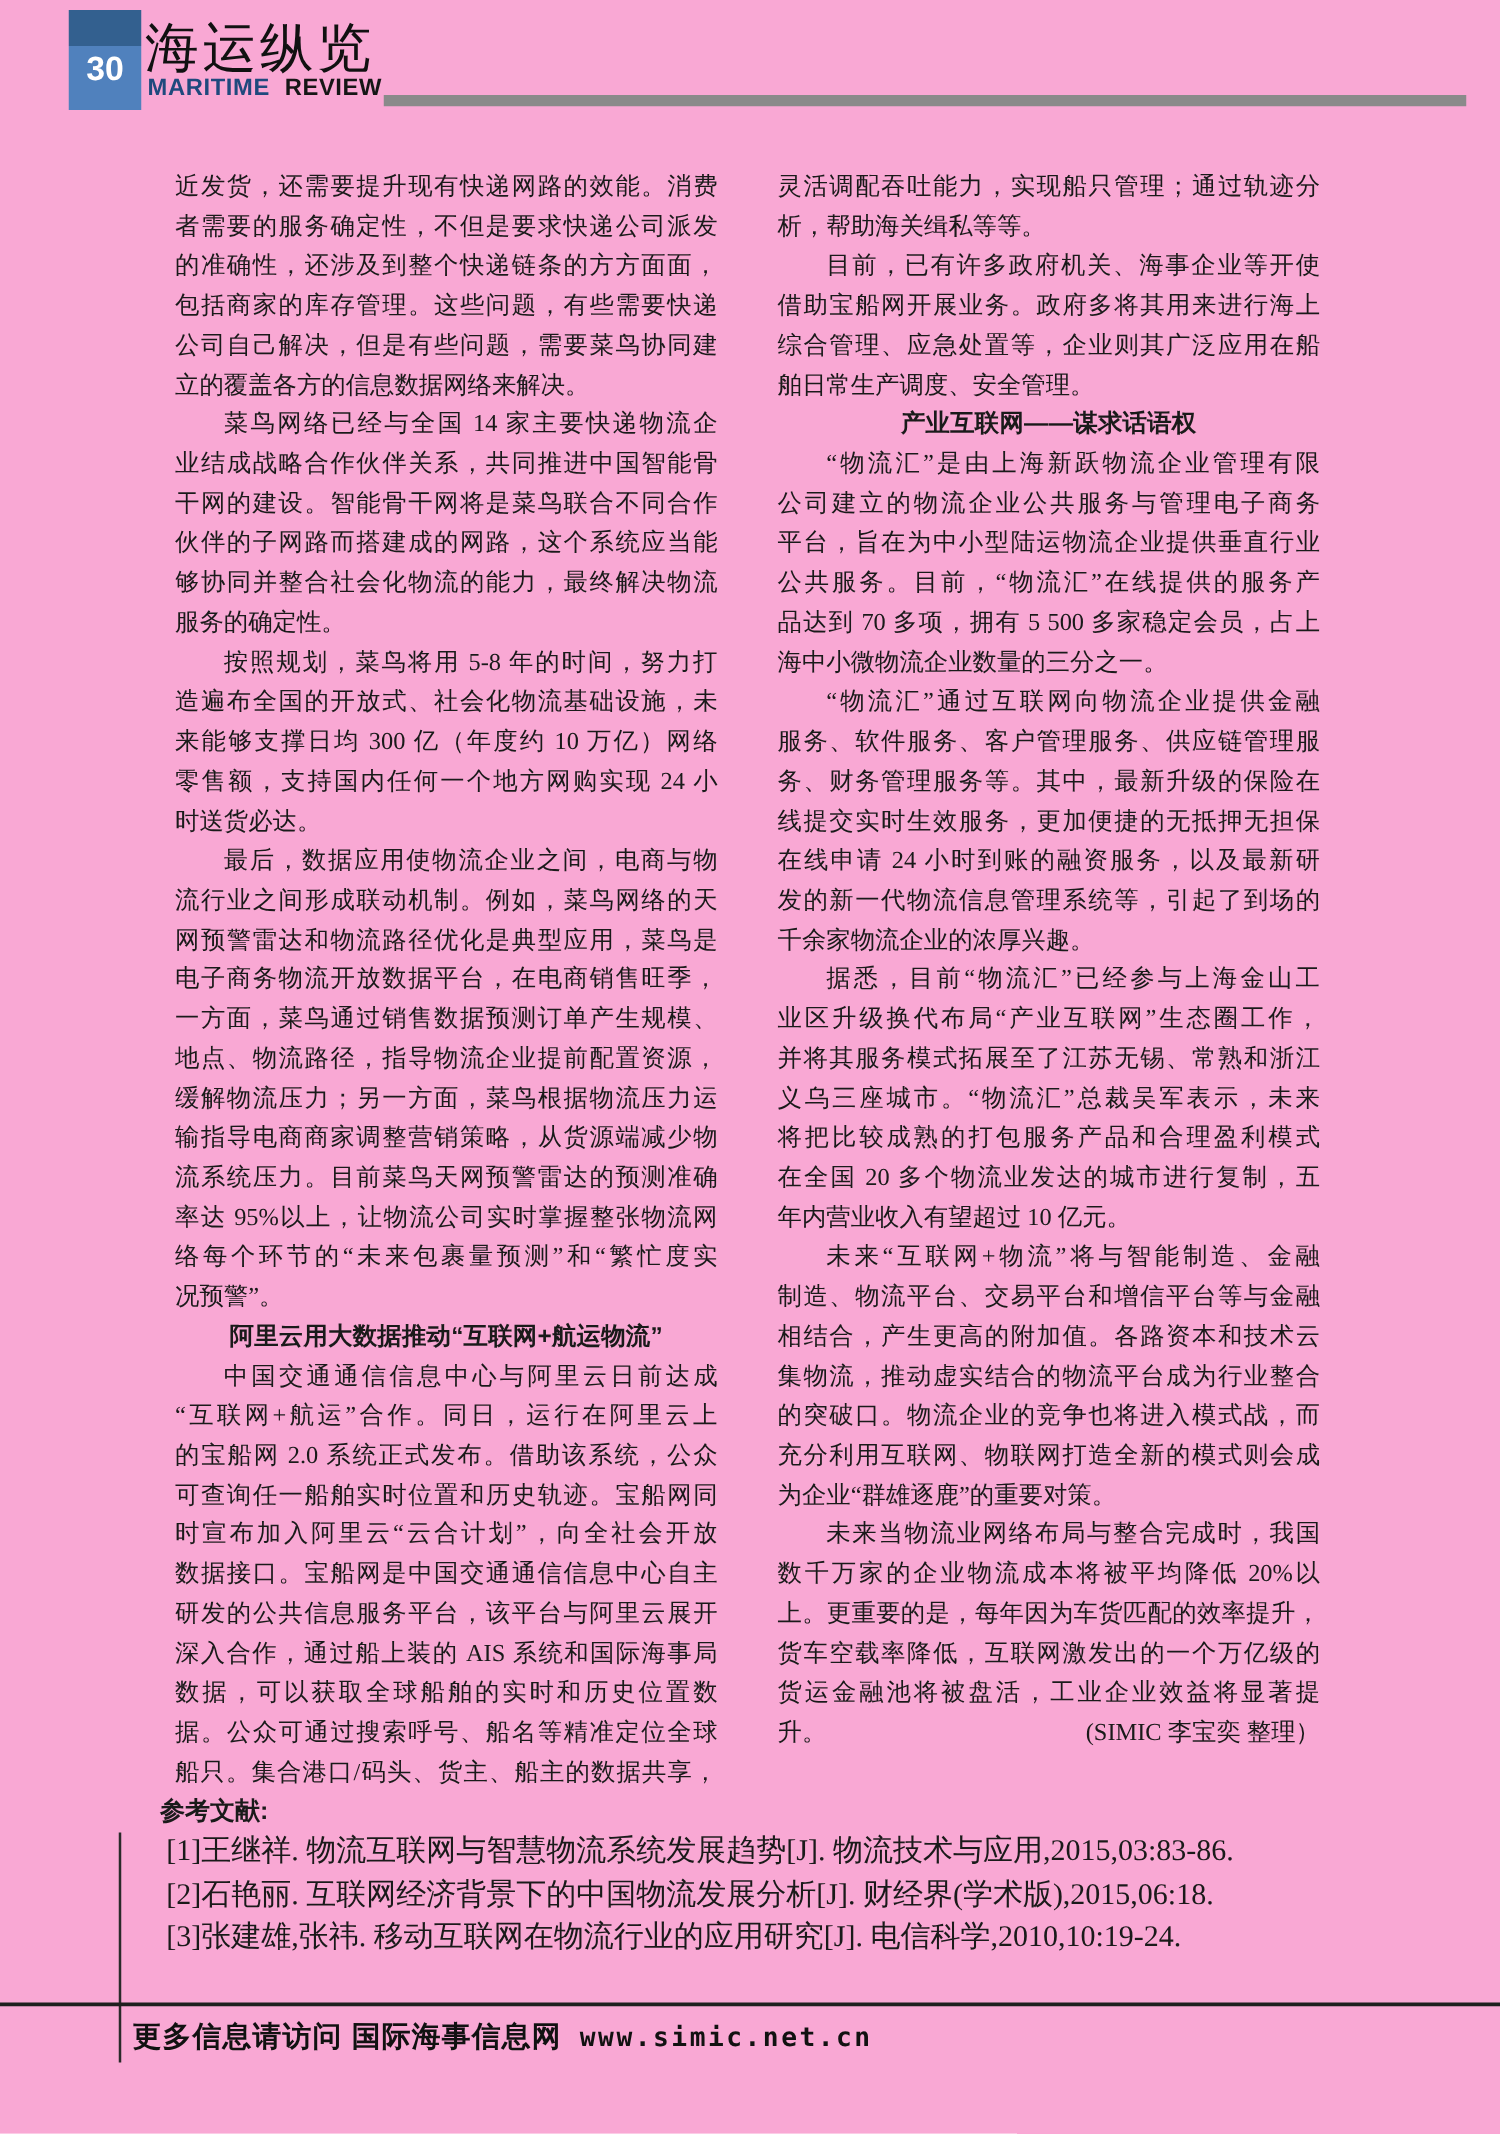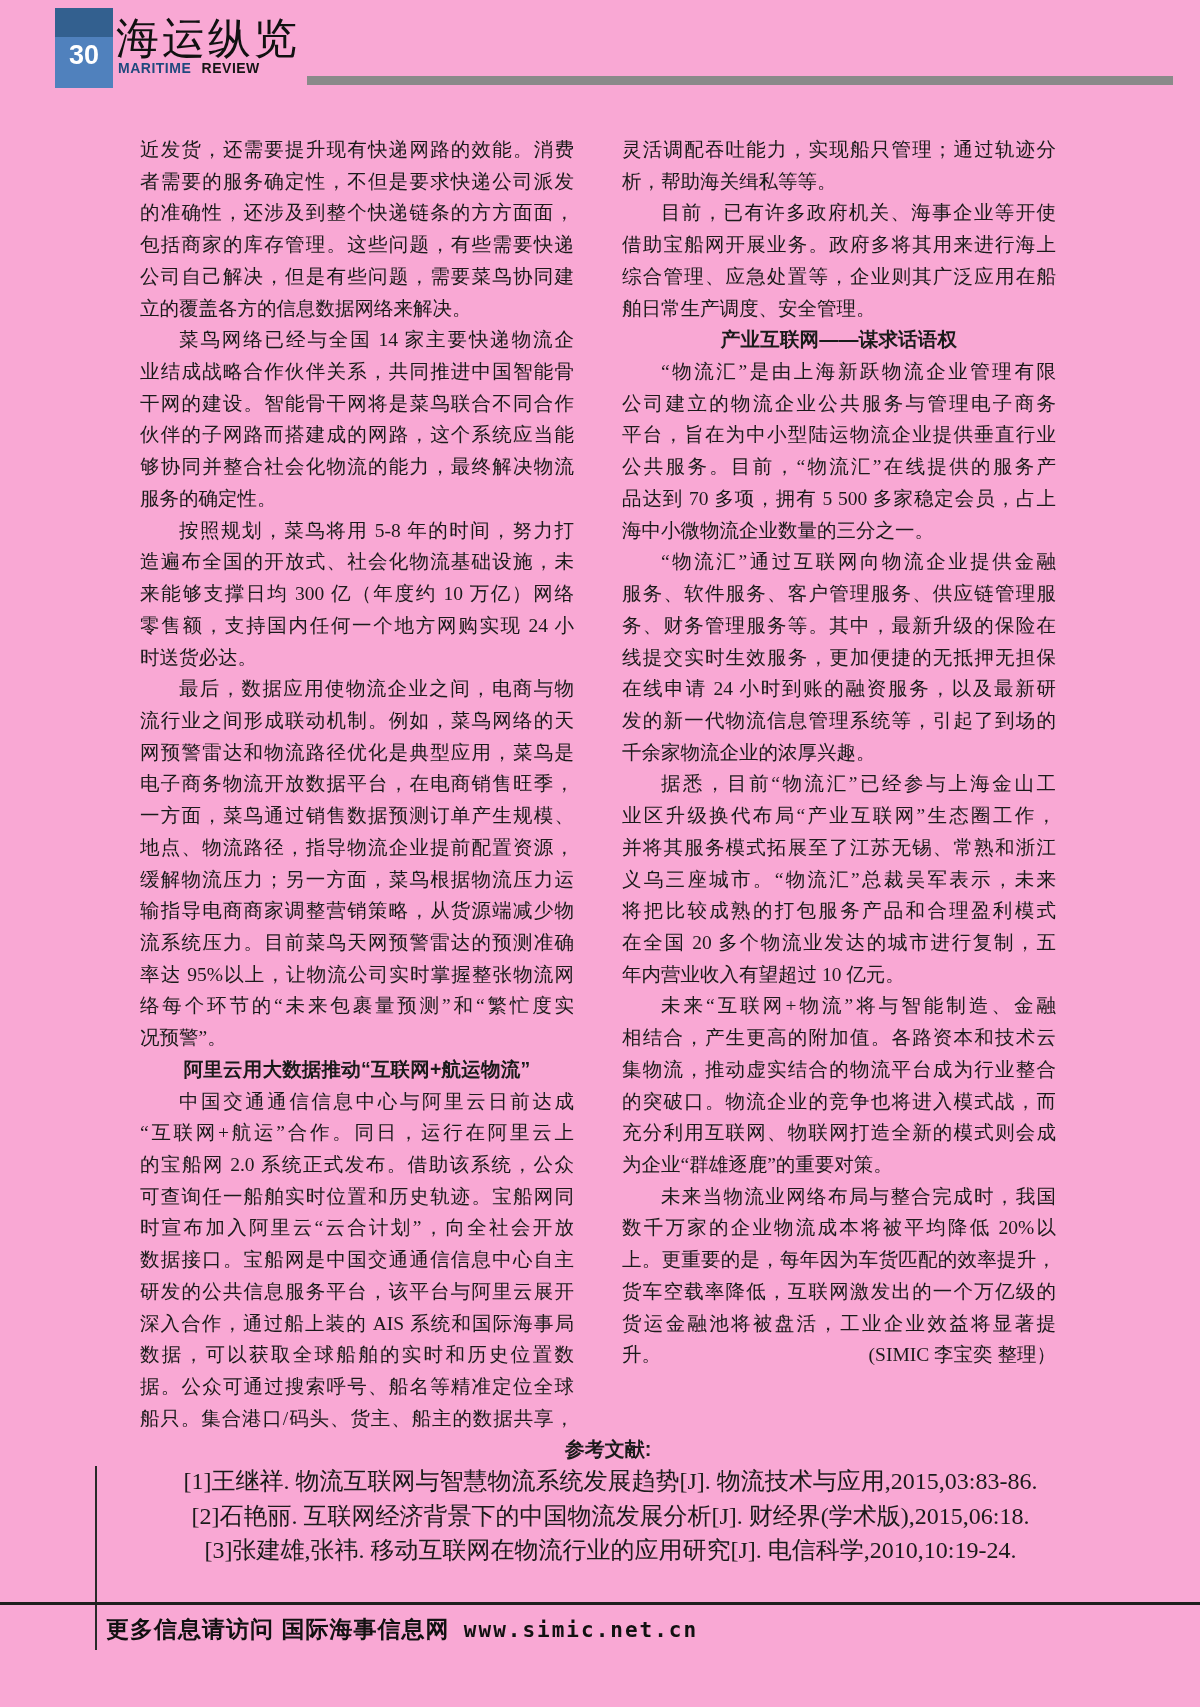--- a/index.html
+++ b/index.html
@@ -7,38 +7,38 @@
         font-family:"Liberation Serif","DejaVu Serif",serif;color:#1a1a1a;}
 
   
   .badge{position:absolute;left:55px;top:8px;width:58px;height:80px;
          background:linear-gradient(to bottom,var(--badge-blue-dark,#33608f) 0 36%,var(--badge-blue,#5081bd) 36% 100%);
          display:flex;align-items:center;justify-content:center;}
   .badge span{font-family:"Liberation Sans","DejaVu Sans",sans-serif;font-weight:bold;
               color:#ffffff;font-size:27px;margin-top:14px;}
   .title-cn{position:absolute;left:116px;top:10px;font-size:43px;letter-spacing:3px;color:#111;}
   .title-en{position:absolute;left:118px;top:60px;font-family:"Liberation Sans","DejaVu Sans",sans-serif;
-            font-weight:bold;font-size:14px;letter-spacing:0.5px;}
+            font-weight:bold;font-size:19px;letter-spacing:0.5px;}
   .title-en .en-blue{color:var(--masthead-blue,#1f497d);}
   .title-en .en-black{color:#161616;margin-left:6px;}
   .header-rule{position:absolute;left:307px;top:76px;width:866px;height:9px;background:var(--bar-gray,#8a8a8a);}
 
   
   .col{position:absolute;top:134px;width:434px;font-size:19.5px;}
   .col-left{left:140px;}
   .col-right{left:622px;}
   .line{height:31.72px;line-height:31.72px;white-space:nowrap;}
   .line.j{white-space:normal;text-align:justify;text-align-last:justify;}
   .line.ind{text-indent:2em;}
   .line.s{text-align:left;}
   .line.h{font-family:"Liberation Sans","DejaVu Sans",sans-serif;font-weight:bold;letter-spacing:0.2px;text-align:center;}
   .line.split{display:flex;justify-content:space-between;white-space:nowrap;}
 
   
-  .references{position:absolute;left:128px;top:1434px;width:960px;text-align:center;}
+  .references{position:absolute;left:128px;top:1434px;width:960px;}
   .ref-heading{font-family:"Liberation Sans","DejaVu Sans",sans-serif;font-weight:bold;
                font-size:20px;line-height:30px;}
   .ref-item{font-size:24px;line-height:34.5px;padding-left:5px;}
 
   
   .v-rule{position:absolute;left:95px;top:1466px;width:2px;height:184px;background:#2a2a2a;}
   .h-rule{position:absolute;left:0;top:1602px;width:1200px;height:3px;background:#1f1f1f;}
   .footer{position:absolute;left:106px;top:1614px;font-family:"Liberation Sans","DejaVu Sans",sans-serif;}
   .footer .f-cn{font-weight:bold;font-size:23px;letter-spacing:1px;color:#111;}
   .footer .f-url{font-family:"DejaVu Sans Mono","Liberation Mono",monospace;font-weight:bold;
@@ -124,20 +124,21 @@
       <div class="line j">发的新一代物流信息管理系统等，引起了到场的</div>
       <div class="line s">千余家物流企业的浓厚兴趣。</div>
       <div class="line j ind">据悉，目前“物流汇”已经参与上海金山工</div>
       <div class="line j">业区升级换代布局“产业互联网”生态圈工作，</div>
       <div class="line j">并将其服务模式拓展至了江苏无锡、常熟和浙江</div>
       <div class="line j">义乌三座城市。“物流汇”总裁吴军表示，未来</div>
       <div class="line j">将把比较成熟的打包服务产品和合理盈利模式</div>
       <div class="line j">在全国 20 多个物流业发达的城市进行复制，五</div>
       <div class="line s">年内营业收入有望超过 10 亿元。</div>
       <div class="line j ind">未来“互联网+物流”将与智能制造、金融</div>
+      <div class="line j">制造、物流平台、交易平台和增信平台等与金融</div>
       <div class="line j">相结合，产生更高的附加值。各路资本和技术云</div>
       <div class="line j">集物流，推动虚实结合的物流平台成为行业整合</div>
       <div class="line j">的突破口。物流企业的竞争也将进入模式战，而</div>
       <div class="line j">充分利用互联网、物联网打造全新的模式则会成</div>
       <div class="line s">为企业“群雄逐鹿”的重要对策。</div>
       <div class="line j ind">未来当物流业网络布局与整合完成时，我国</div>
       <div class="line j">数千万家的企业物流成本将被平均降低 20%以</div>
       <div class="line j">上。更重要的是，每年因为车货匹配的效率提升，</div>
       <div class="line j">货车空载率降低，互联网激发出的一个万亿级的</div>
       <div class="line j">货运金融池将被盘活，工业企业效益将显著提</div>

